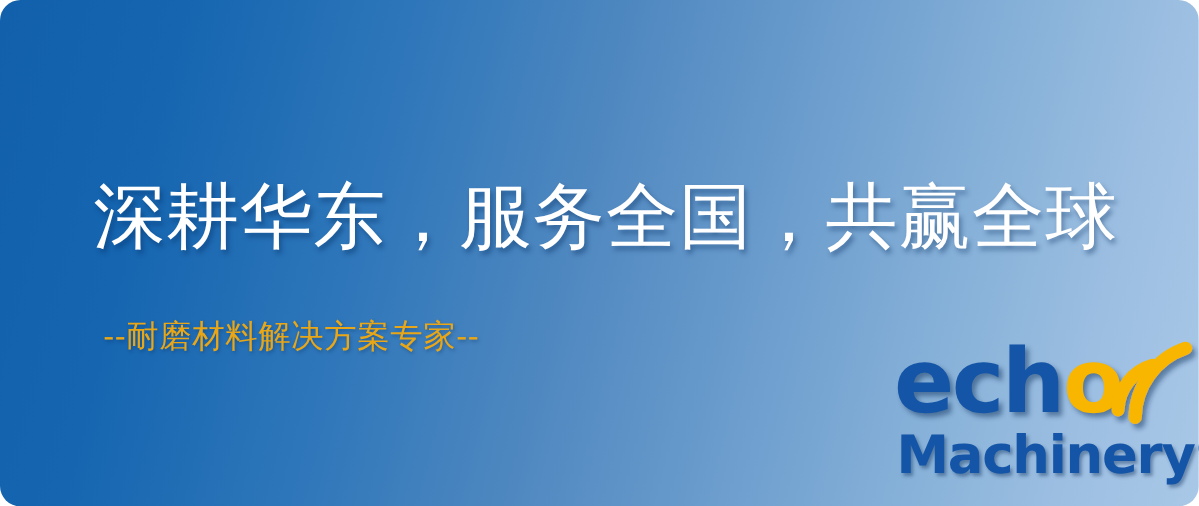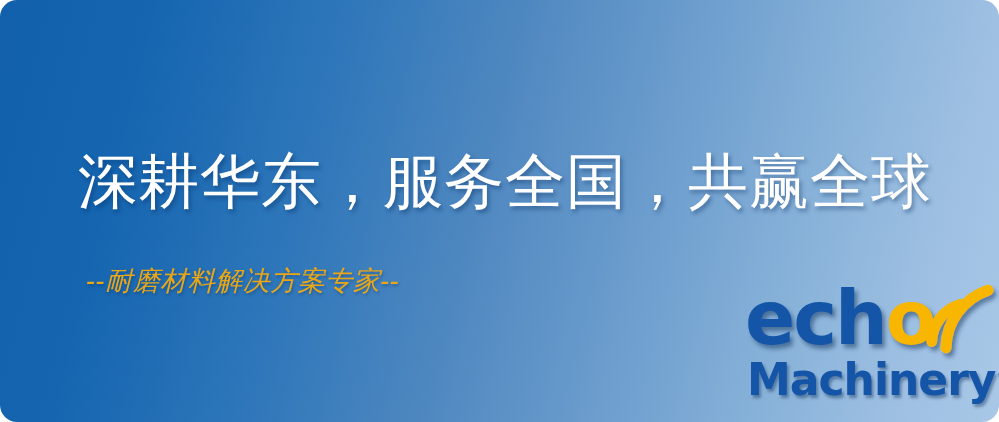--- a/index.html
+++ b/index.html
@@ -46,21 +46,20 @@
     position: absolute;
     left: 86px;
     top: 267px;
     font-family: "DejaVu Serif", "Liberation Serif", serif;
     font-size: 27px;
     line-height: 1.0;
     color: #e9a616;
     white-space: nowrap;
     letter-spacing: 0.5px;
     text-shadow: 1px 2px 3px rgba(0,40,90,0.35);
-    font-style: italic;
   }
 
   
   #logo {
     position: absolute;
     left: 745px;
     top: 281px;
     width: 254px;
     height: 126px;
   }

